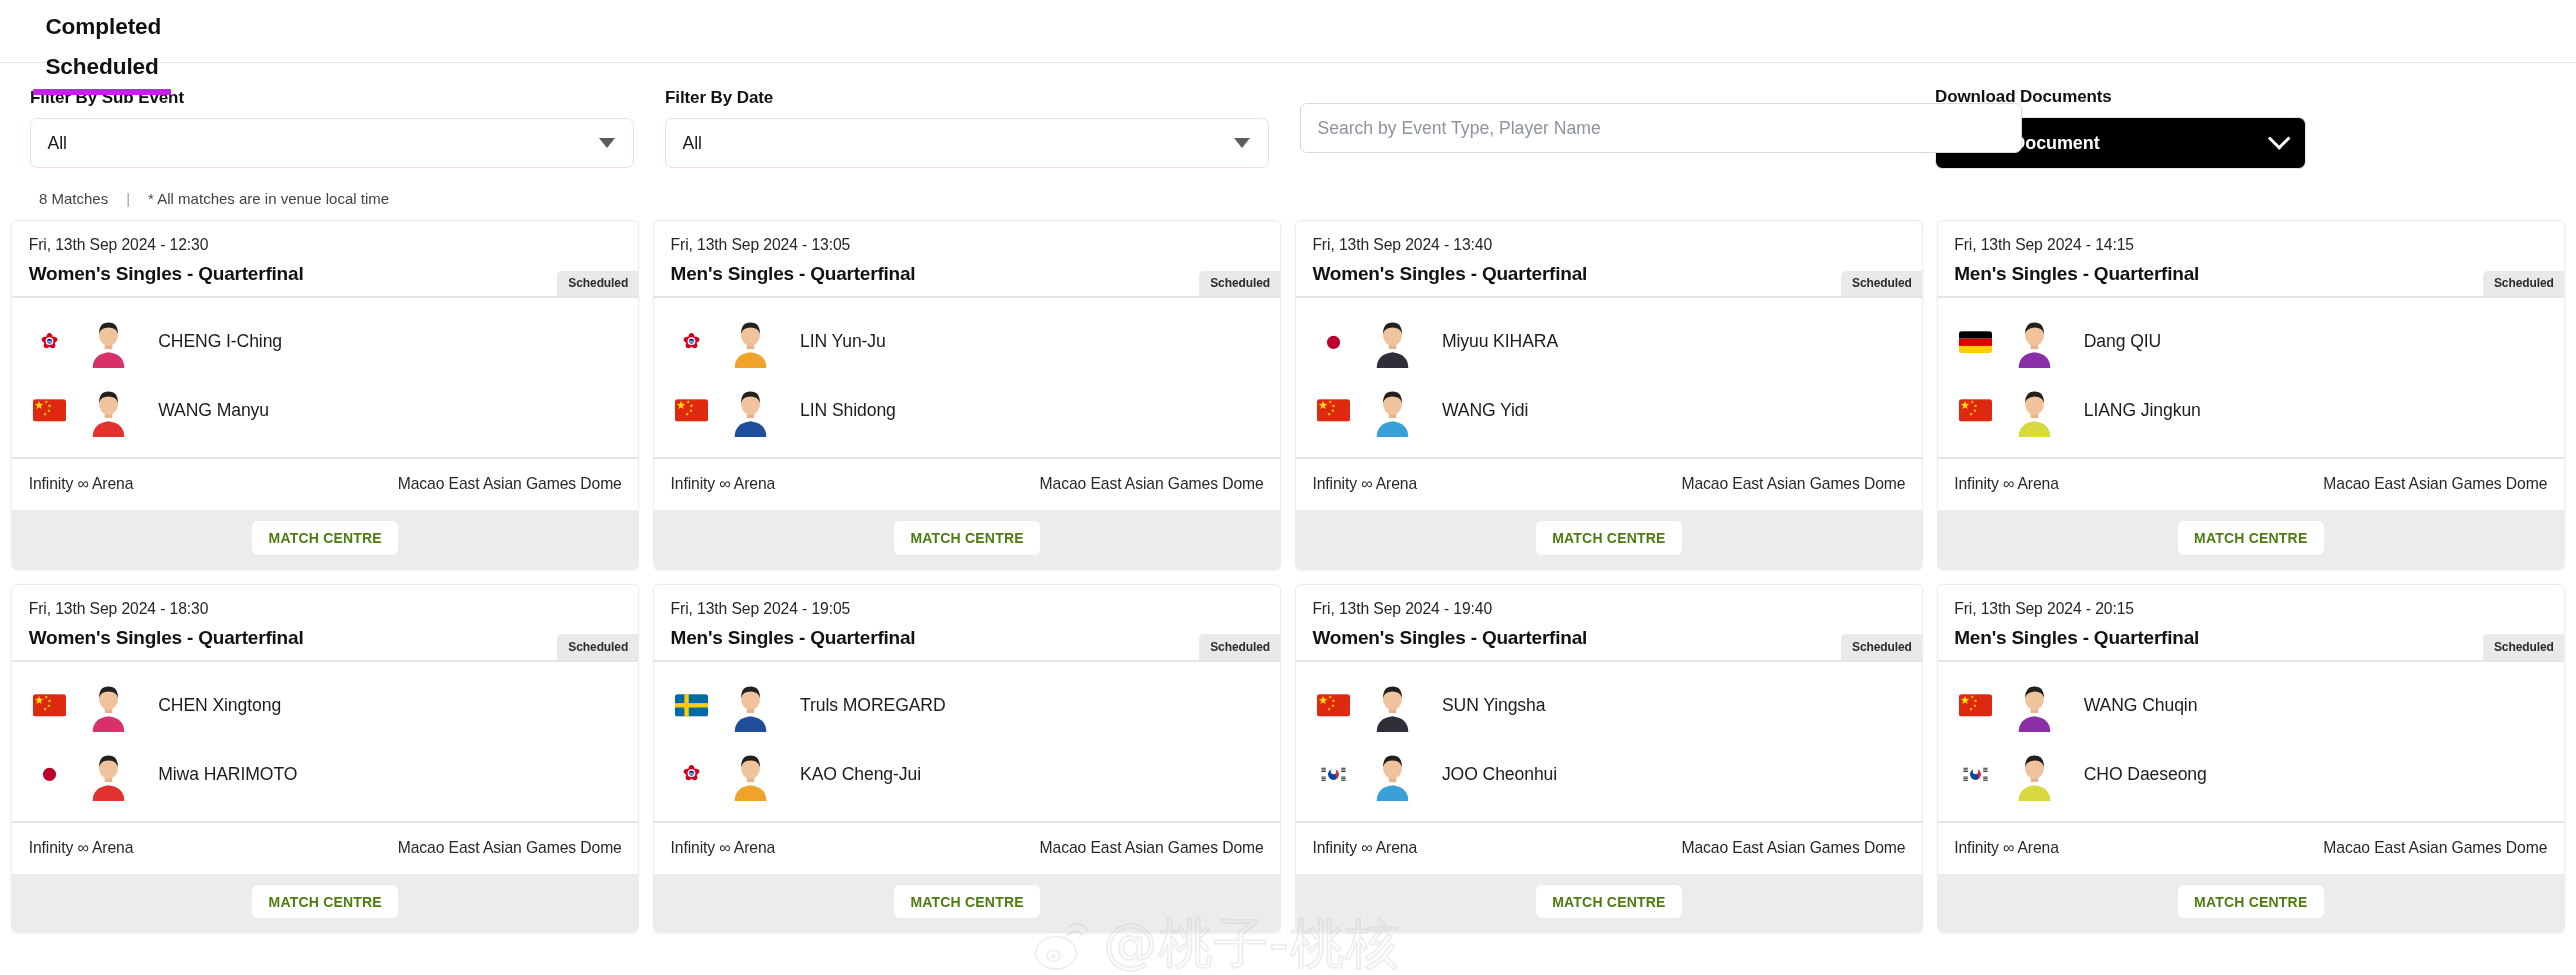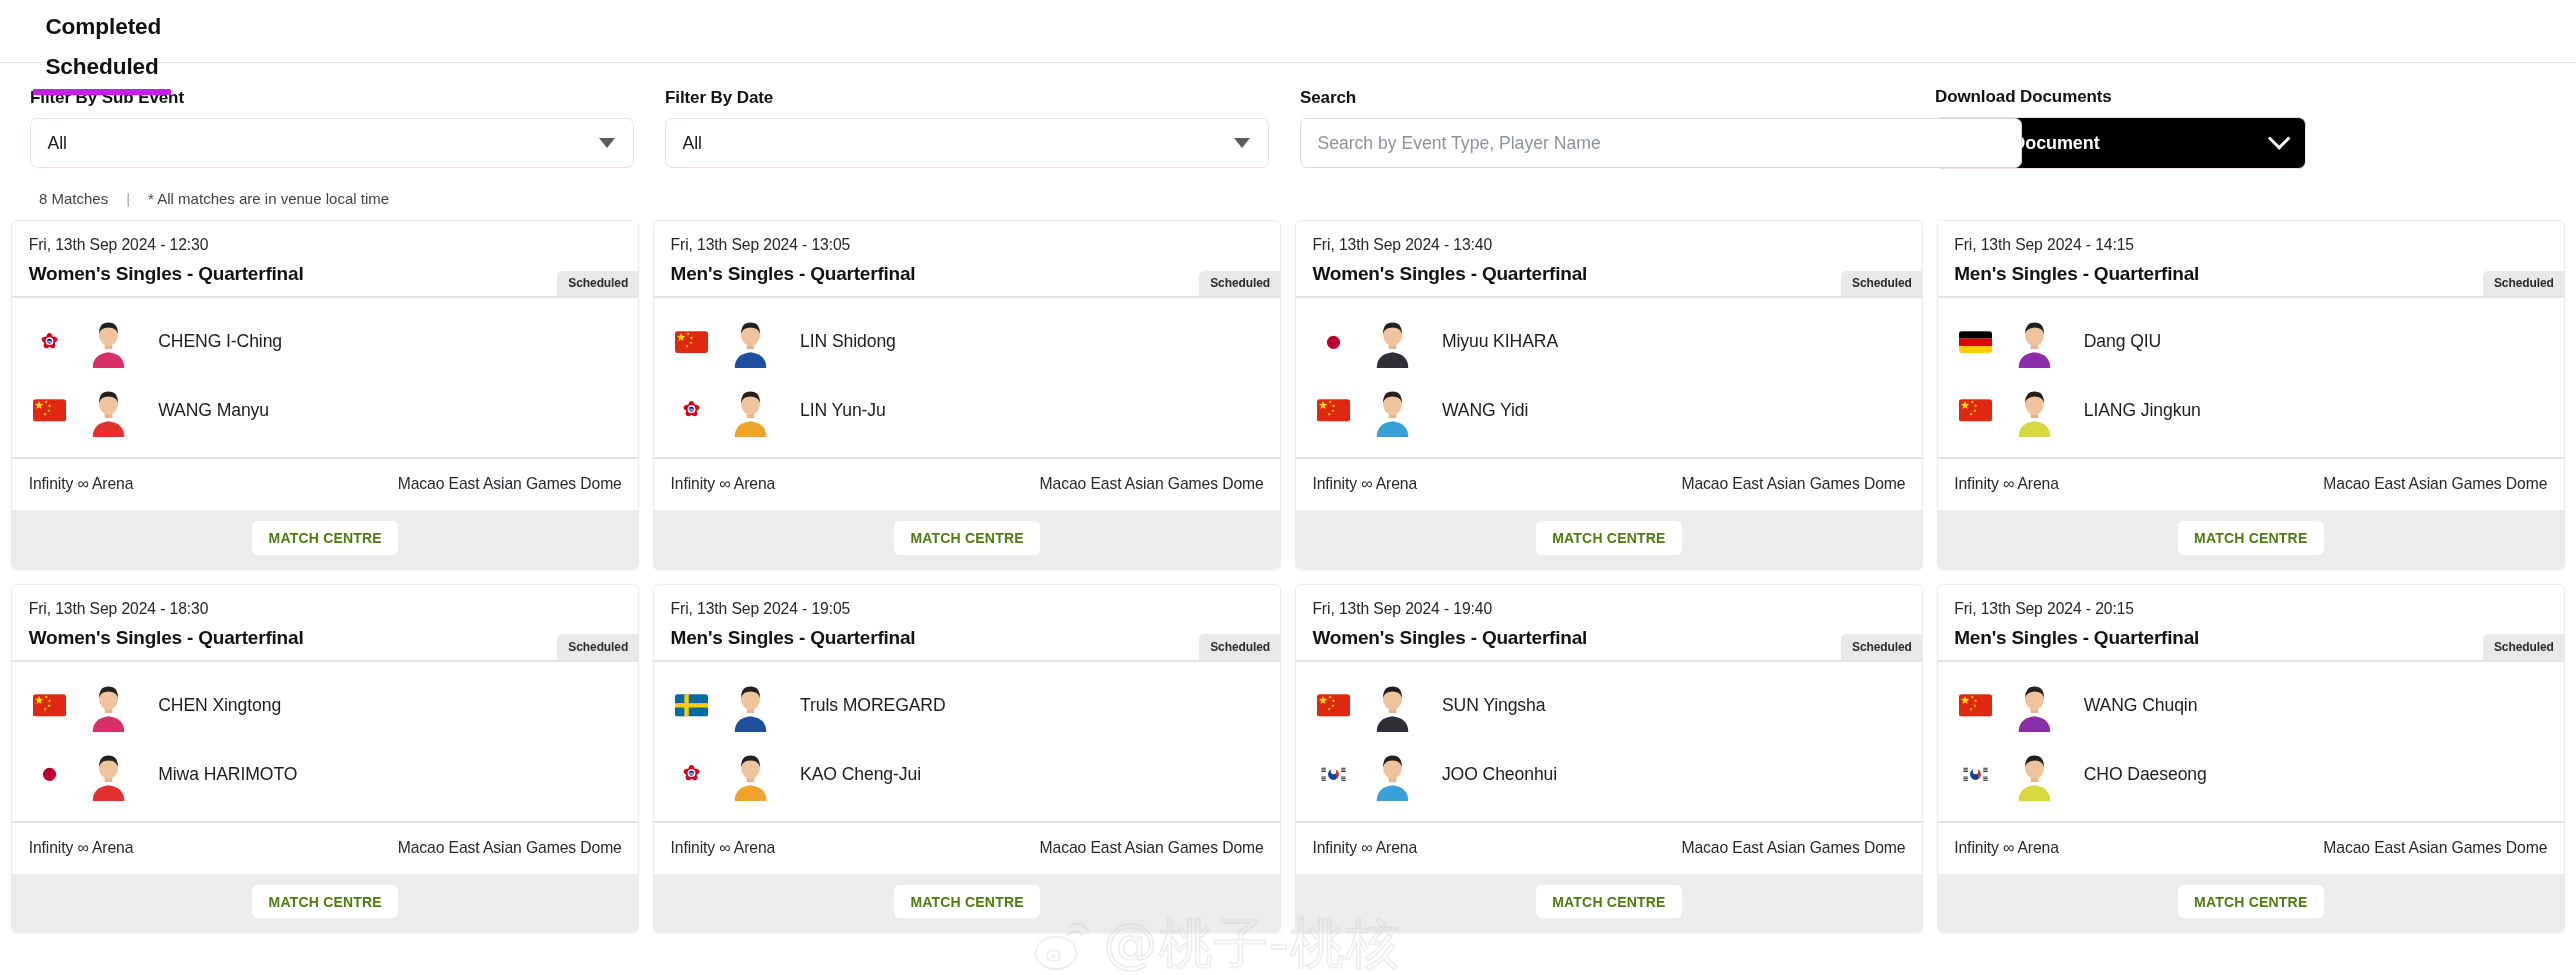--- a/index.html
+++ b/index.html
@@ -316,21 +316,20 @@
 
   <div class="fgroup date">
     <div class="flabel">Filter By Date</div>
     <div class="fcontrol select">
       <span class="val">All</span>
       <span class="caret-down"></span>
     </div>
   </div>
 
   <div class="fgroup search">
-    <div class="flabel">Search</div>
     <div class="fcontrol searchbox">
       <input type="text" placeholder="Search by Event Type, Player Name" style="">
     </div>
   </div>
 
   <div class="fgroup docs">
     <div class="flabel">Download Documents</div>
     <div class="docbtn">
       <span class="lbl">Select Document</span>
       <span class="chev"></span>
@@ -426,43 +425,20 @@
         <div class="card-date">Fri, 13th Sep 2024 - 13:05</div>
         <div class="card-title">Men's Singles - Quarterfinal</div>
         <div class="badge">Scheduled</div>
       </div>
       <div class="divider"></div>
       <div class="players">
         <div class="prow">
           <span class="flagwrap">
             <span class="flag">
               <svg viewBox="0 0 60 40">
-                <rect width="60" height="40" fill="#de2910"></rect>
-                <polygon points="11.00,3.00 12.97,8.28 18.61,8.53 14.20,12.04 15.70,17.47 11.00,14.36 6.30,17.47 7.80,12.04 3.39,8.53 9.03,8.28" fill="#ffde00"></polygon>
-                <polygon points="24.00,1.80 24.79,3.91 27.04,4.01 25.28,5.42 25.88,7.59 24.00,6.34 22.12,7.59 22.72,5.42 20.96,4.01 23.21,3.91" fill="#ffde00"></polygon>
-                <polygon points="30.00,8.80 30.79,10.91 33.04,11.01 31.28,12.42 31.88,14.59 30.00,13.34 28.12,14.59 28.72,12.42 26.96,11.01 29.21,10.91" fill="#ffde00"></polygon>
-                <polygon points="29.00,17.80 29.79,19.91 32.04,20.01 30.28,21.42 30.88,23.59 29.00,22.34 27.12,23.59 27.72,21.42 25.96,20.01 28.21,19.91" fill="#ffde00"></polygon>
-                <polygon points="22.00,23.80 22.79,25.91 25.04,26.01 23.28,27.42 23.88,29.59 22.00,28.34 20.12,29.59 20.72,27.42 18.96,26.01 21.21,25.91" fill="#ffde00"></polygon>
-              </svg>
-            </span>
-          </span>
-          <span class="avatar">
-            <svg viewBox="0 0 74 84">
-              <path d="M12 84 q0 -22 25 -25 q25 3 25 25 z" fill="#1f4f9c"></path>
-              <rect x="31" y="40" width="12" height="14" fill="#e7b48e"></rect>
-              <ellipse cx="37" cy="32" rx="15" ry="17" fill="#f0c39c"></ellipse>
-              <path d="M22 30 q0 -18 15 -18 q15 0 15 18 q-3 -10 -15 -10 q-12 0 -15 10 z" fill="#23201e"></path>
-            </svg>
-          </span>
-          <span class="pname">LIN Shidong</span>
-        </div>
-        <div class="prow">
-          <span class="flagwrap">
-            <span class="flag">
-              <svg viewBox="0 0 60 40">
                 <rect width="60" height="40" fill="#ffffff"></rect>
                 <g transform="translate(30,18)">
                   <g fill="#d6001c">
                     <ellipse rx="6" ry="9" cy="-6"></ellipse>
                     <ellipse rx="6" ry="9" cy="-6" transform="rotate(72)"></ellipse>
                     <ellipse rx="6" ry="9" cy="-6" transform="rotate(144)"></ellipse>
                     <ellipse rx="6" ry="9" cy="-6" transform="rotate(216)"></ellipse>
                     <ellipse rx="6" ry="9" cy="-6" transform="rotate(288)"></ellipse>
                   </g>
                   <circle r="7" fill="#fff"></circle>
@@ -479,20 +455,43 @@
           <span class="avatar">
             <svg viewBox="0 0 74 84">
               <path d="M12 84 q0 -22 25 -25 q25 3 25 25 z" fill="#f0a32a"></path>
               <rect x="31" y="40" width="12" height="14" fill="#e7b48e"></rect>
               <ellipse cx="37" cy="32" rx="15" ry="17" fill="#f0c39c"></ellipse>
               <path d="M22 30 q0 -18 15 -18 q15 0 15 18 q-3 -10 -15 -10 q-12 0 -15 10 z" fill="#23201e"></path>
             </svg>
           </span>
           <span class="pname">LIN Yun-Ju</span>
         </div>
+        <div class="prow">
+          <span class="flagwrap">
+            <span class="flag">
+              <svg viewBox="0 0 60 40">
+                <rect width="60" height="40" fill="#de2910"></rect>
+                <polygon points="11.00,3.00 12.97,8.28 18.61,8.53 14.20,12.04 15.70,17.47 11.00,14.36 6.30,17.47 7.80,12.04 3.39,8.53 9.03,8.28" fill="#ffde00"></polygon>
+                <polygon points="24.00,1.80 24.79,3.91 27.04,4.01 25.28,5.42 25.88,7.59 24.00,6.34 22.12,7.59 22.72,5.42 20.96,4.01 23.21,3.91" fill="#ffde00"></polygon>
+                <polygon points="30.00,8.80 30.79,10.91 33.04,11.01 31.28,12.42 31.88,14.59 30.00,13.34 28.12,14.59 28.72,12.42 26.96,11.01 29.21,10.91" fill="#ffde00"></polygon>
+                <polygon points="29.00,17.80 29.79,19.91 32.04,20.01 30.28,21.42 30.88,23.59 29.00,22.34 27.12,23.59 27.72,21.42 25.96,20.01 28.21,19.91" fill="#ffde00"></polygon>
+                <polygon points="22.00,23.80 22.79,25.91 25.04,26.01 23.28,27.42 23.88,29.59 22.00,28.34 20.12,29.59 20.72,27.42 18.96,26.01 21.21,25.91" fill="#ffde00"></polygon>
+              </svg>
+            </span>
+          </span>
+          <span class="avatar">
+            <svg viewBox="0 0 74 84">
+              <path d="M12 84 q0 -22 25 -25 q25 3 25 25 z" fill="#1f4f9c"></path>
+              <rect x="31" y="40" width="12" height="14" fill="#e7b48e"></rect>
+              <ellipse cx="37" cy="32" rx="15" ry="17" fill="#f0c39c"></ellipse>
+              <path d="M22 30 q0 -18 15 -18 q15 0 15 18 q-3 -10 -15 -10 q-12 0 -15 10 z" fill="#23201e"></path>
+            </svg>
+          </span>
+          <span class="pname">LIN Shidong</span>
+        </div>
       </div>
       <div class="divider"></div>
       <div class="venue">
         <span>Infinity ∞ Arena</span>
         <span>Macao East Asian Games Dome</span>
       </div>
       <div class="card-foot">
         <button class="mcbtn">MATCH CENTRE</button>
       </div>
     </div>

